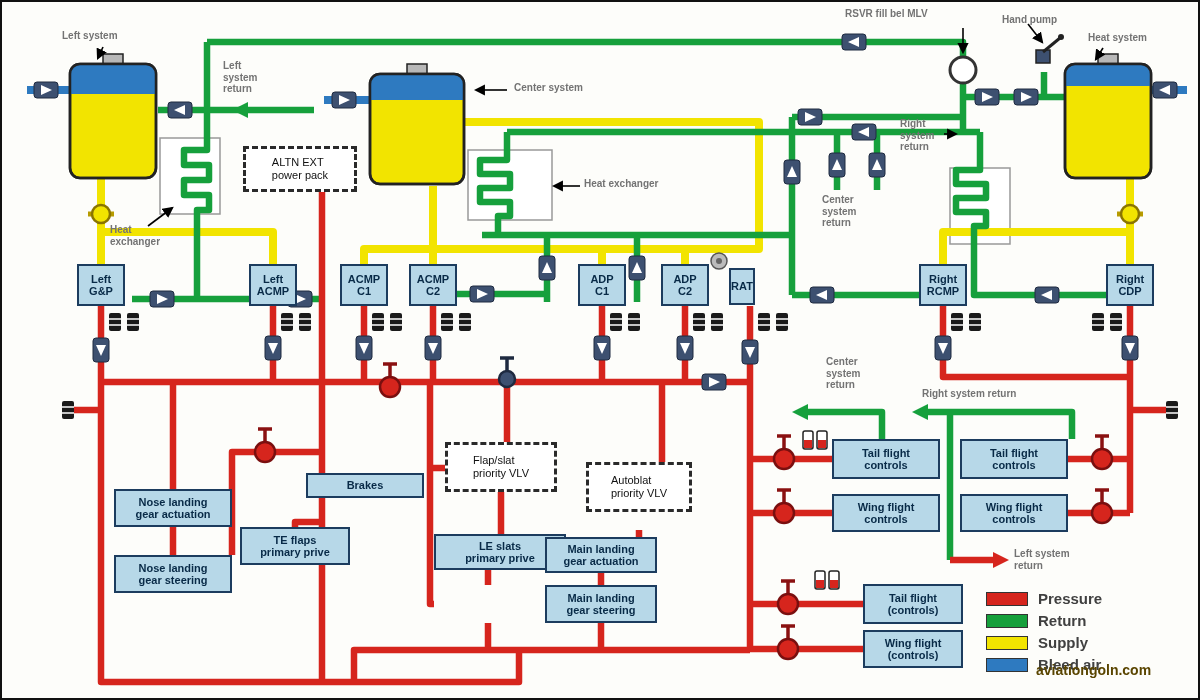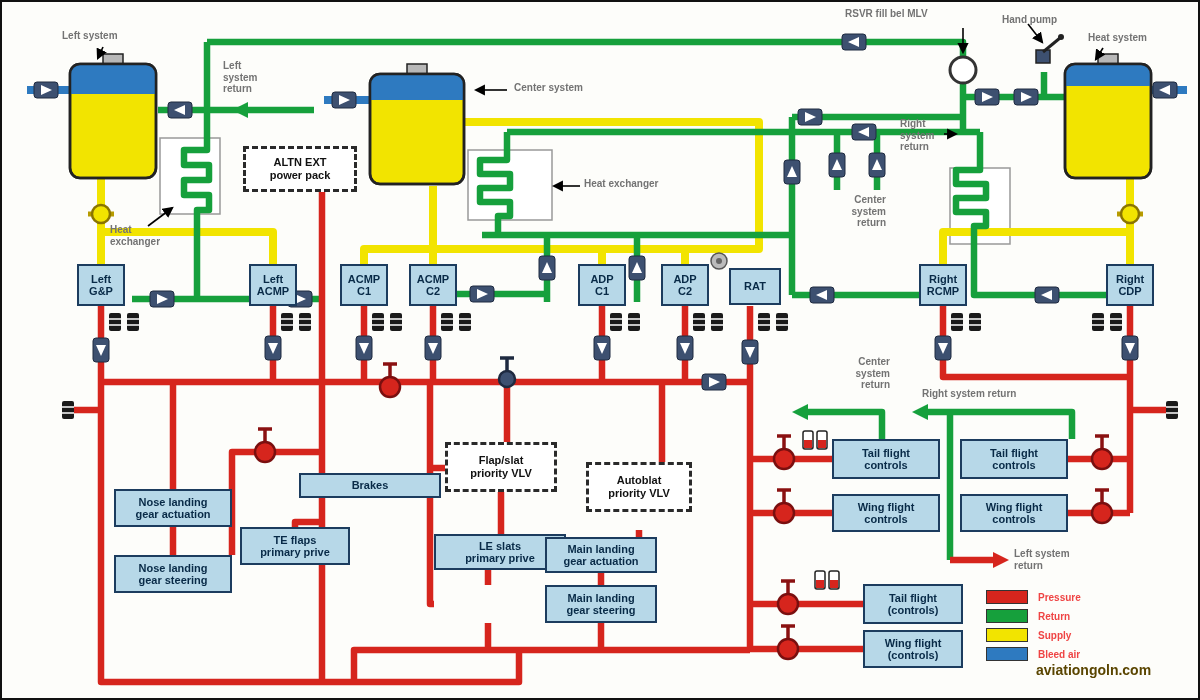--- a/index.html
+++ b/index.html
@@ -3,29 +3,29 @@
 <meta charset="utf-8">
 <style>
   *{margin:0;padding:0;box-sizing:border-box}
   html,body{background:#e8e8e8}
   #stage{position:relative;width:1200px;height:700px;background:#fdfdfa;border:2px solid #111;
          overflow:hidden;font-family:"Liberation Sans",sans-serif}
   #stage svg{position:absolute;left:0;top:0}
   .box{position:absolute;display:flex;align-items:center;justify-content:center;text-align:center;
        background:#b7d8e8;border:2px solid #1c3c5e;color:#082a47;font-weight:bold;font-size:11px;
        line-height:1.12;white-space:pre-line}
-  .valve{position:absolute;display:flex;align-items:center;justify-content:center;text-align:center;
-       background:#fff;border:3px dashed #2a2a2a;color:#111;font-weight:bold;font-size:11px;
+  .valve{position:absolute;display:flex;align-items:center;justify-content:center;
+       background:#fff;border:3px dashed #2a2a2a;color:#111;font-weight:normal;font-size:11px;
        line-height:1.15;white-space:pre-line}
   .lbl{position:absolute;color:#737373;font-size:10px;font-weight:700;line-height:1.15;white-space:pre-line}
-  .lbl.center{text-align:right}
+  .lbl.center{text-align:left}
   #legend{position:absolute;left:984px;top:588px}
   .legrow{display:flex;align-items:center;margin-bottom:5px}
   .swatch{width:42px;height:14px;border:1px solid #333;margin-right:10px}
-  .legrow span{font-size:10px;font-weight:600;color:#ef4444}
+  .legrow span{font-size:15px;font-weight:600;color:#404040}
   #watermark{position:absolute;left:1034px;top:660px;font-size:14px;font-weight:bold;color:#5a4500}
 </style>
 </head>
 <body>
 
 <div id="stage">
 
 <svg width="1200" height="700" viewBox="0 0 1200 700">
   <defs>
     <g id="cv">
@@ -242,38 +242,38 @@
 <div class="box" style="left:247px;top:262px;width:48px;height:42px">Left
 ACMP</div>
 <div class="box" style="left:338px;top:262px;width:48px;height:42px">ACMP
 C1</div>
 <div class="box" style="left:407px;top:262px;width:48px;height:42px">ACMP
 C2</div>
 <div class="box" style="left:576px;top:262px;width:48px;height:42px">ADP
 C1</div>
 <div class="box" style="left:659px;top:262px;width:48px;height:42px">ADP
 C2</div>
-<div class="box" style="left:727px;top:266px;width:52px;height:37px">RAT</div>
+<div class="box" style="left:727px;top:266px;width:26px;height:37px">RAT</div>
 <div class="box" style="left:917px;top:262px;width:48px;height:42px">Right
 RCMP</div>
 <div class="box" style="left:1104px;top:262px;width:48px;height:42px">Right
 CDP</div>
 
 <div class="valve" style="left:241px;top:144px;width:114px;height:46px">ALTN EXT
 power pack</div>
 <div class="valve" style="left:443px;top:440px;width:112px;height:50px">Flap/slat
 priority VLV</div>
 <div class="valve" style="left:584px;top:460px;width:106px;height:50px">Autoblat
 priority VLV</div>
 
 <div class="box" style="left:112px;top:487px;width:118px;height:38px">Nose landing
 gear actuation</div>
 <div class="box" style="left:112px;top:553px;width:118px;height:38px">Nose landing
 gear steering</div>
-<div class="box" style="left:297px;top:471px;width:142px;height:25px">Brakes</div>
+<div class="box" style="left:304px;top:471px;width:118px;height:25px">Brakes</div>
 <div class="box" style="left:238px;top:525px;width:110px;height:38px">TE flaps
 primary prive</div>
 <div class="box" style="left:432px;top:532px;width:132px;height:36px">LE slats
 primary prive</div>
 <div class="box" style="left:543px;top:535px;width:112px;height:36px">Main landing
 gear actuation</div>
 <div class="box" style="left:543px;top:583px;width:112px;height:38px">Main landing
 gear steering</div>
 <div class="box" style="left:830px;top:437px;width:108px;height:40px">Tail flight
 controls</div>

